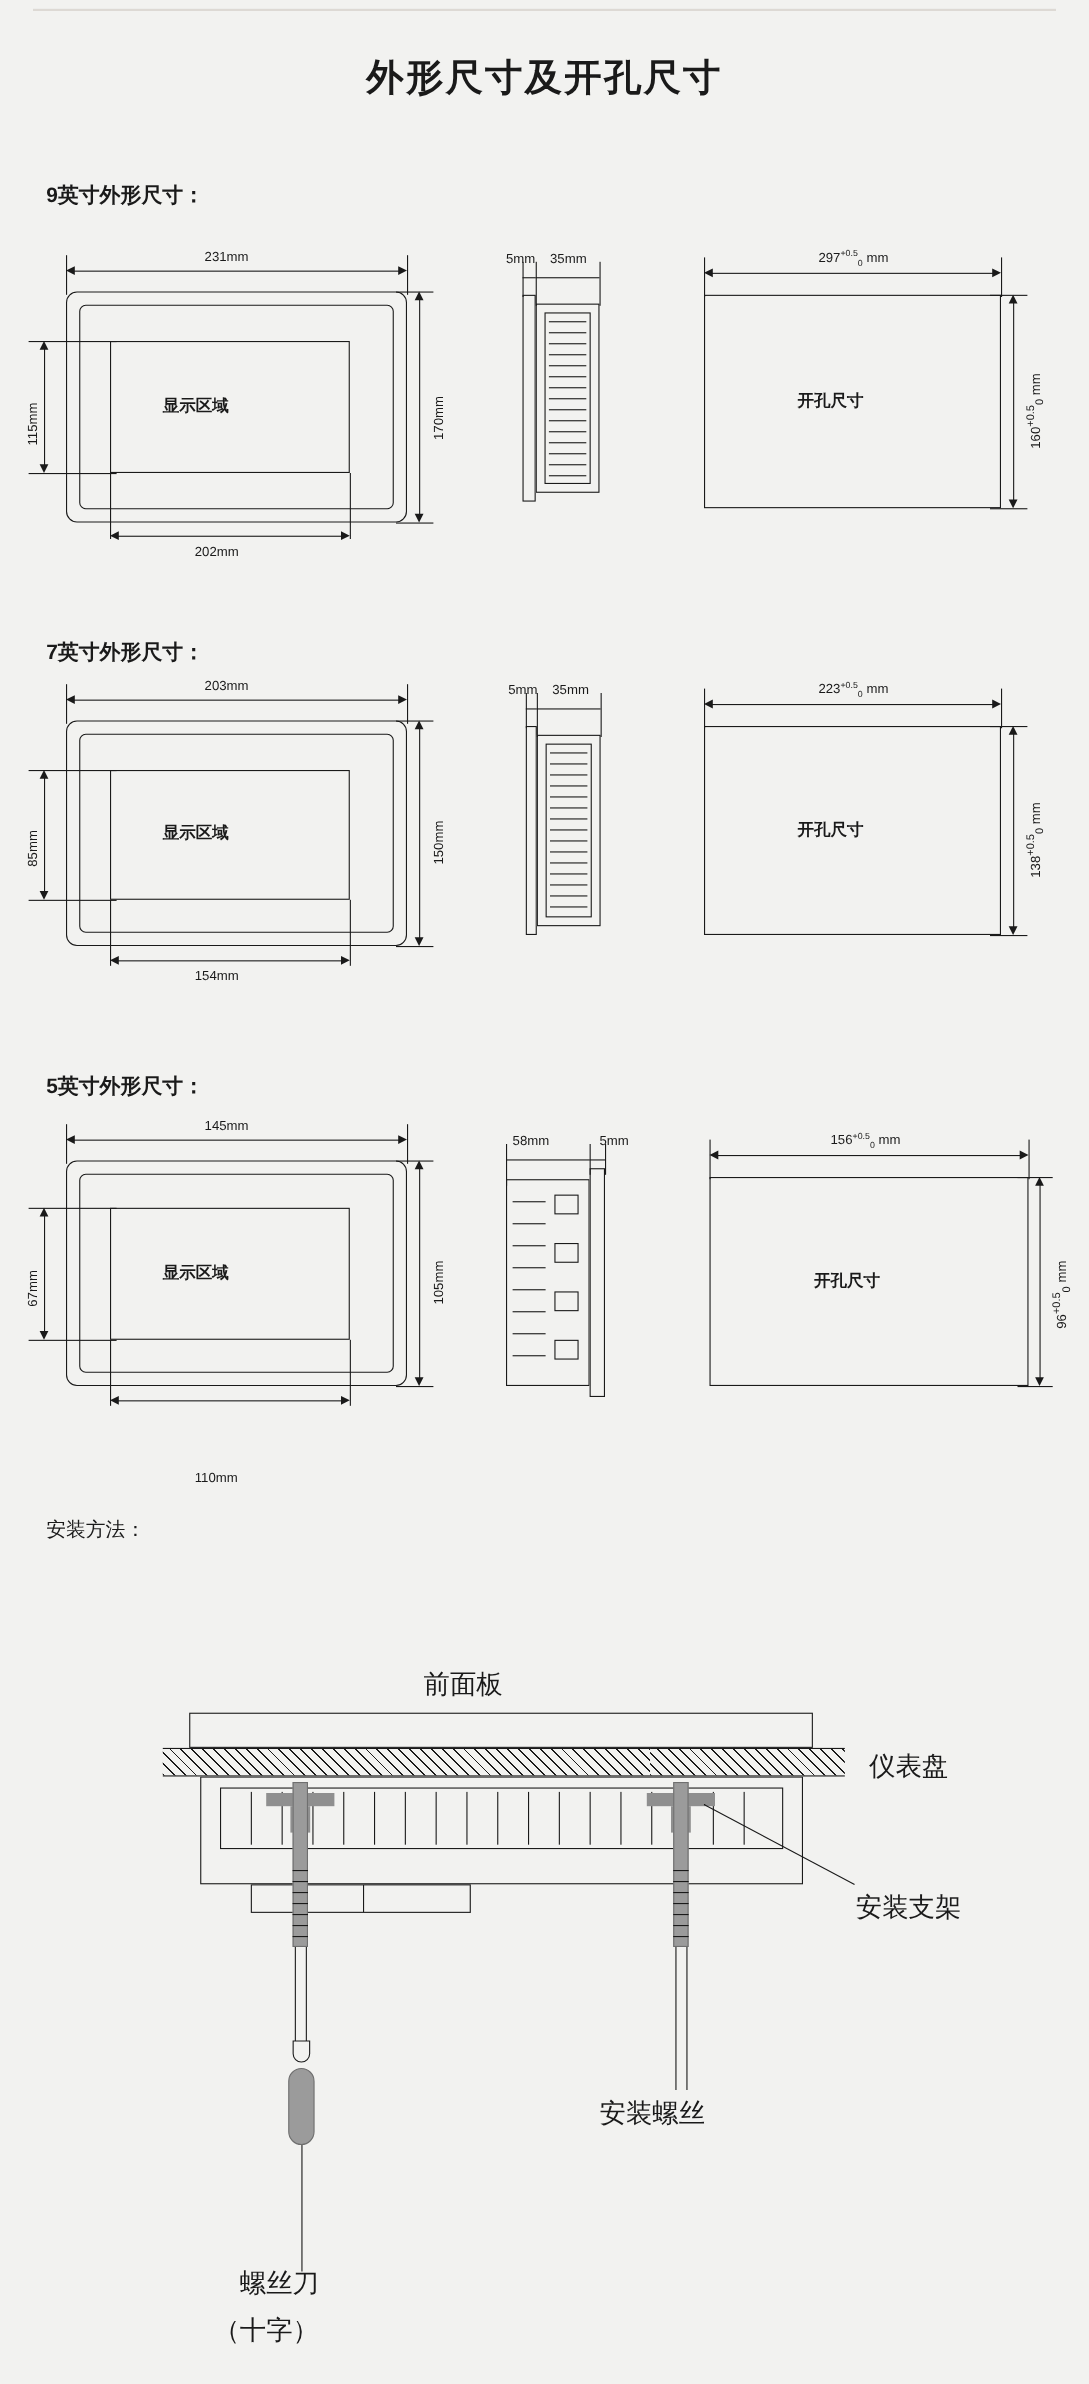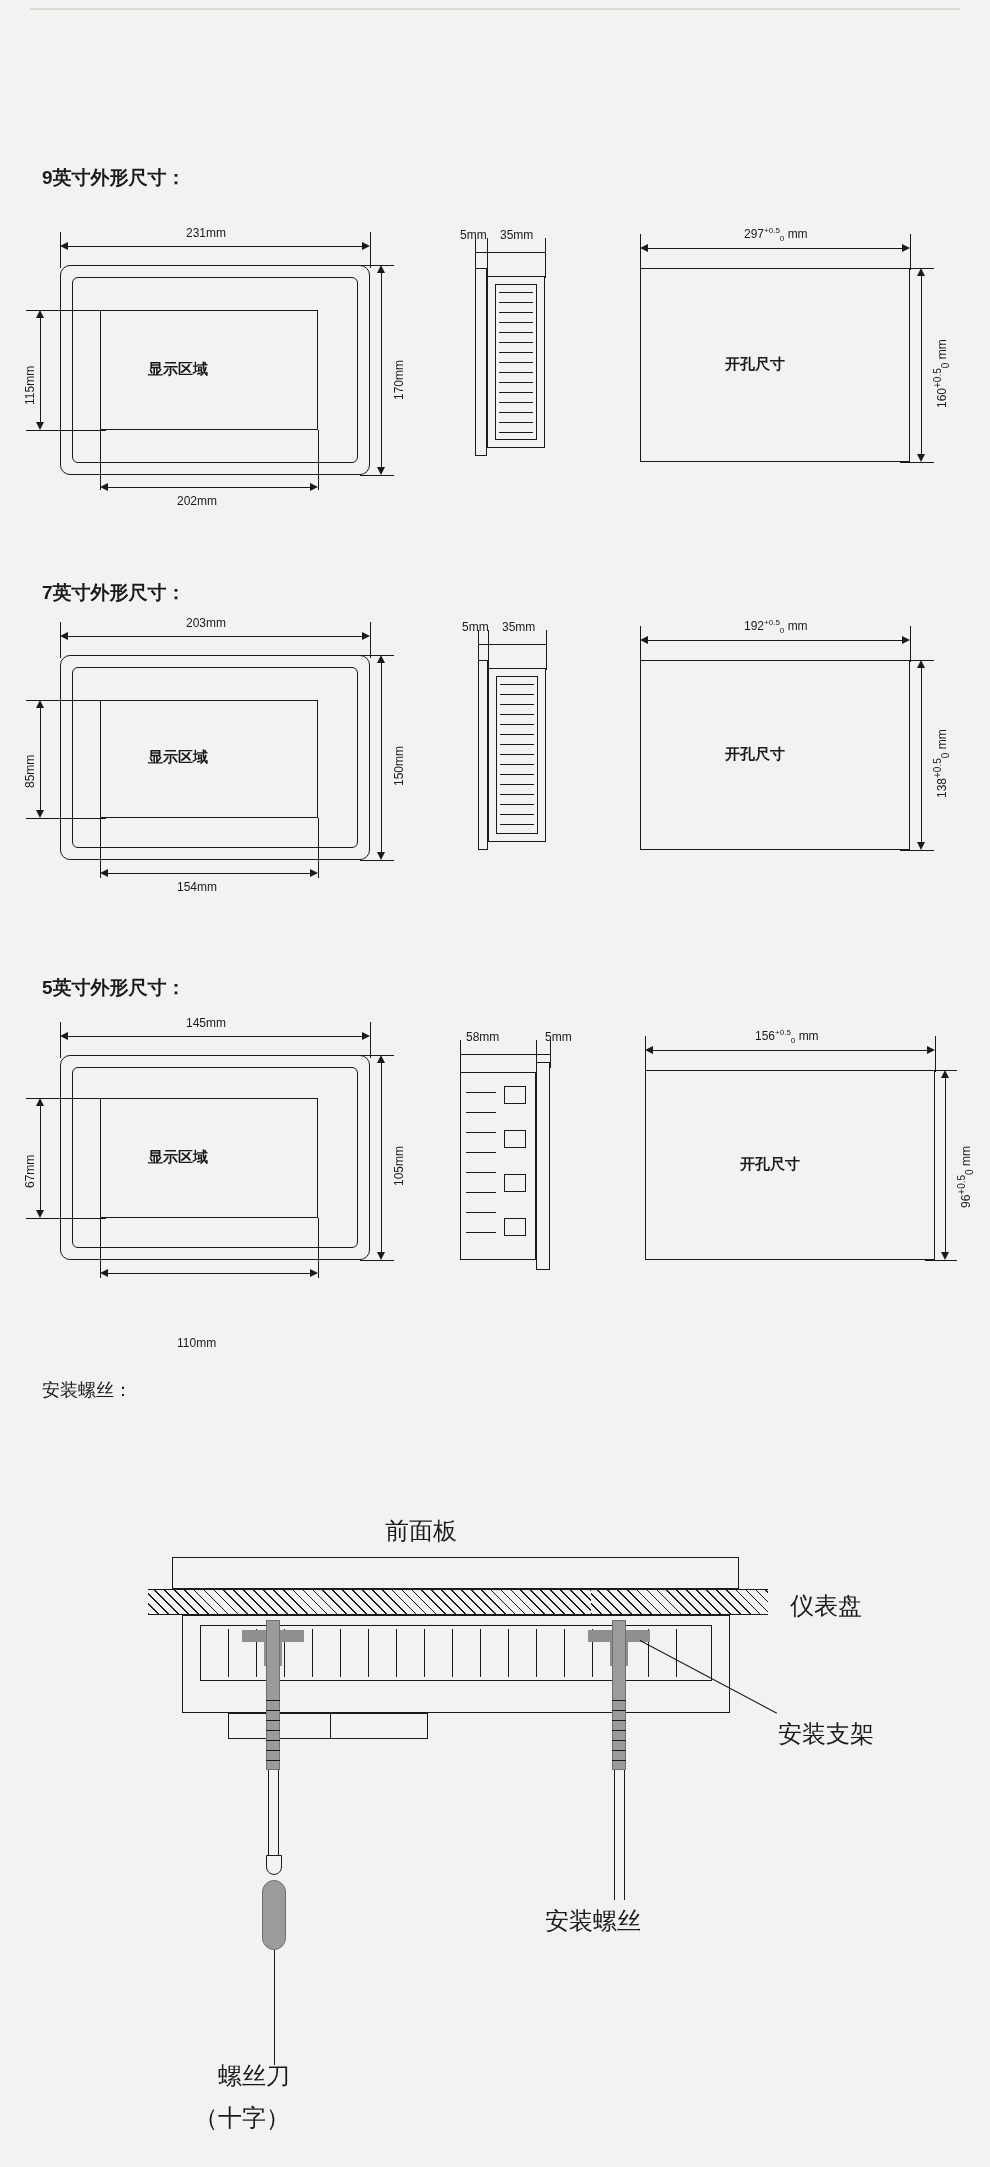--- a/index.html
+++ b/index.html
@@ -58,20 +58,21 @@
   .slot{position:absolute;border:1.5px solid #1a1a1a;background:#f2f2f0;box-sizing:border-box;}
   .leader{position:absolute;background:#1a1a1a;height:1px;transform-origin:left center;}
 </style>
 </head>
 <body>
 
 <div class="page">
 
   <div class="topline"></div>
 
+  <div class="title">外形尺寸及开孔尺寸</div>
 
   <div class="section-label" style="left:42px;top:165px;">9英寸外形尺寸：</div>
 
   <div class="boxr" style="left:60px;top:265px;width:310px;height:210px;"></div>
   <div class="boxr-in" style="left:72px;top:277px;width:286px;height:186px;"></div>
   <div class="box" style="left:100px;top:310px;width:218px;height:120px;"></div>
   <div class="ctr-label" style="left:148px;top:360px;">显示区域</div>
 
   <div class="ext" style="left:60px;top:232px;height:36px;"></div>
   <div class="ext" style="left:370px;top:232px;height:36px;"></div>
@@ -213,21 +214,21 @@
 
   <div class="box" style="left:640px;top:660px;width:270px;height:190px;"></div>
   <div class="ctr-label" style="left:725px;top:745px;">开孔尺寸</div>
 
   <div class="ext" style="left:640px;top:626px;height:36px;"></div>
   <div class="ext" style="left:910px;top:626px;height:36px;"></div>
   <div class="exth" style="left:644px;top:640px;width:262px;"></div>
   <div class="ar-l" style="left:640px;top:636px;"></div>
   <div class="ar-r" style="left:902px;top:636px;"></div>
   <div class="dimtxt" style="left:744px;top:618px;">
-    <span>192</span><sup>+0.5</sup><sub>0</sub>&nbsp;<span>mm</span>
+    <span>223</span><sup>+0.5</sup><sub>0</sub>&nbsp;<span>mm</span>
   </div>
 
   <div class="exth" style="left:900px;top:660px;width:34px;"></div>
   <div class="exth" style="left:900px;top:850px;width:34px;"></div>
   <div class="ext" style="left:921px;top:664px;height:182px;"></div>
   <div class="ar-u" style="left:917px;top:660px;"></div>
   <div class="ar-d" style="left:917px;top:842px;"></div>
   <div class="dimtxt-v" style="left:932px;top:798px;">
     <span>138</span><sup>+0.5</sup><sub>0</sub>&nbsp;<span>mm</span>
   </div>
@@ -304,21 +305,21 @@
 
   <div class="exth" style="left:925px;top:1070px;width:32px;"></div>
   <div class="exth" style="left:925px;top:1260px;width:32px;"></div>
   <div class="ext" style="left:945px;top:1074px;height:182px;"></div>
   <div class="ar-u" style="left:941px;top:1070px;"></div>
   <div class="ar-d" style="left:941px;top:1252px;"></div>
   <div class="dimtxt-v" style="left:956px;top:1208px;">
     <span>96</span><sup>+0.5</sup><sub>0</sub>&nbsp;<span>mm</span>
   </div>
 
-  <div class="body-text" style="left:42px;top:1375px;">安装螺丝：</div>
+  <div class="body-text" style="left:42px;top:1375px;">安装方法：</div>
 
   <div class="big-label" style="left:385px;top:1515px;">前面板</div>
 
   <div class="box" style="left:172px;top:1557px;width:567px;height:32px;"></div>
 
   <div class="hatch" style="left:148px;top:1589px;width:443px;height:26px;"></div>
   <div class="hatch" style="left:591px;top:1589px;width:177px;height:26px;"></div>
   <div class="big-label" style="left:790px;top:1590px;">仪表盘</div>
 
   <div class="box" style="left:182px;top:1615px;width:548px;height:98px;"></div>

